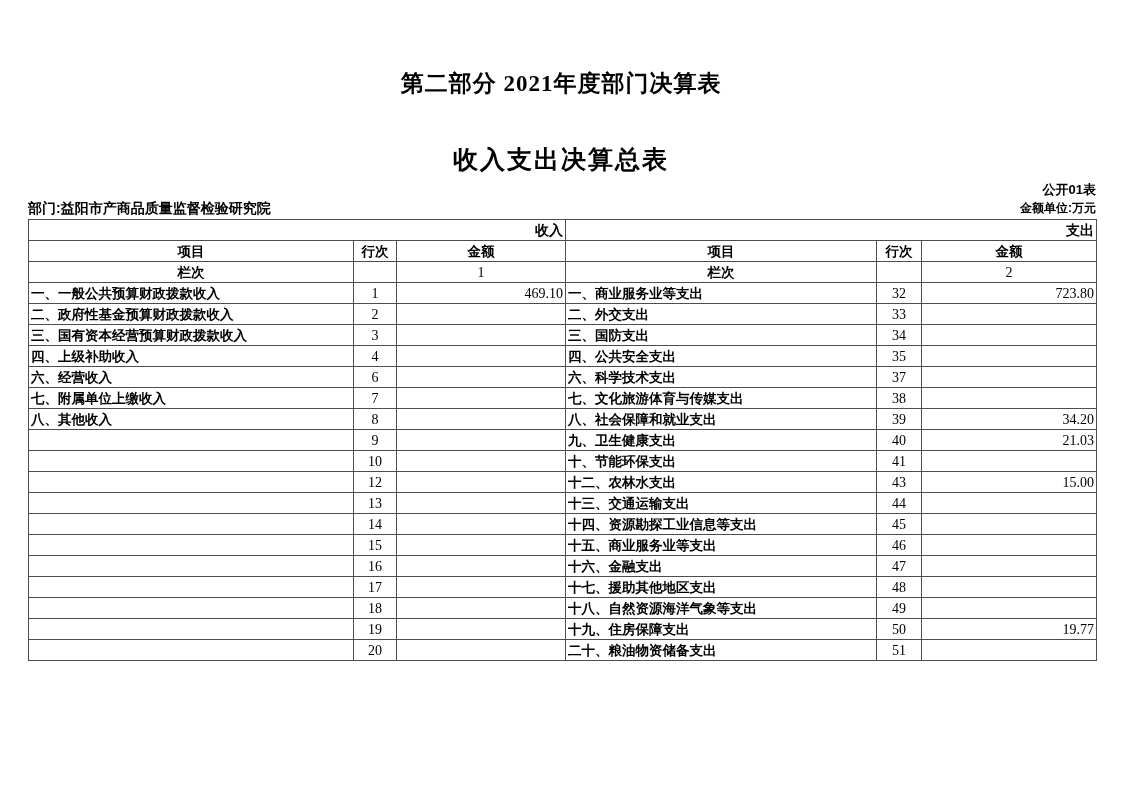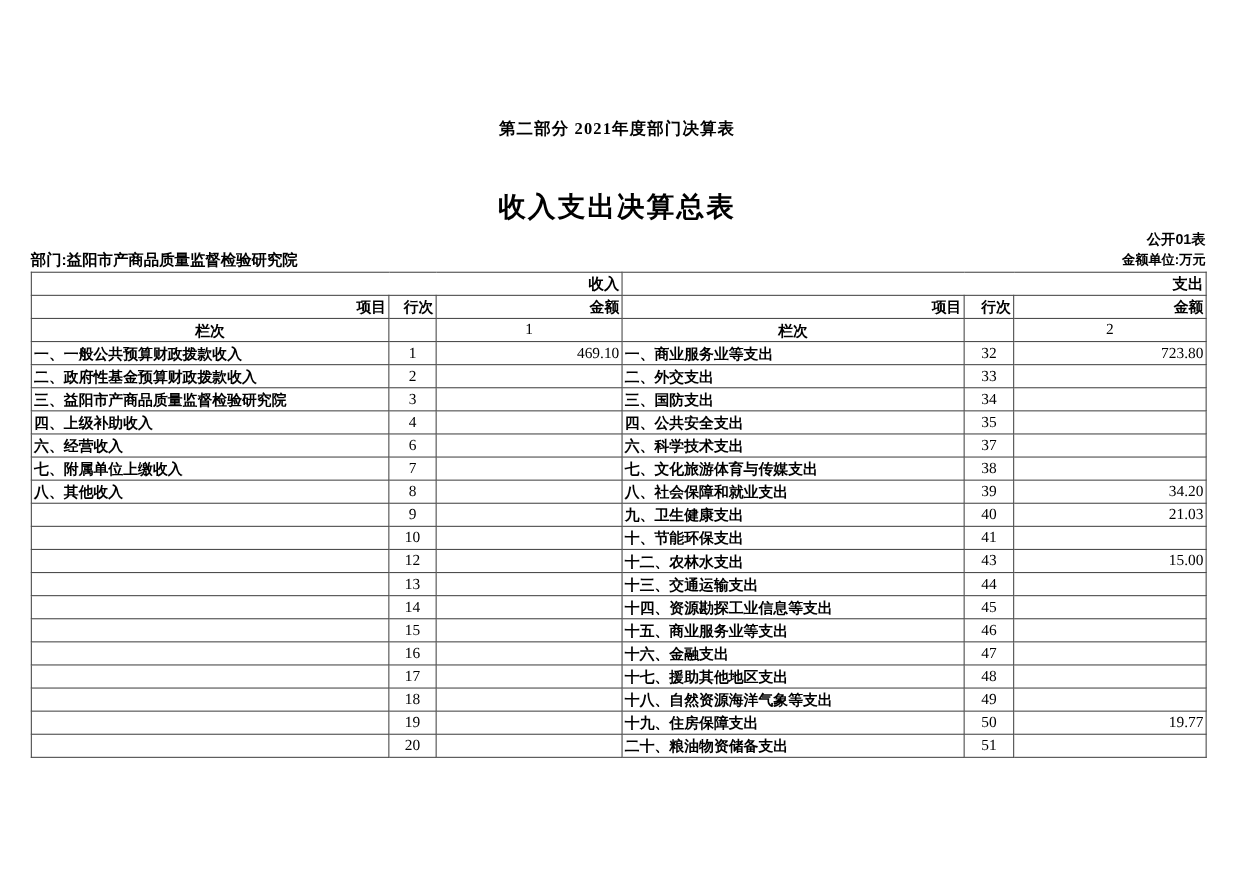--- a/index.html
+++ b/index.html
@@ -6,25 +6,25 @@
   html, body {
     width: 1122px; height: 793px;
     background: #ffffff;
     overflow: hidden;
     font-family: "Liberation Sans", sans-serif;
     color: #000;
   }
   .page { width: 1122px; height: 793px; position: relative; }
 
   .main-title {
-    padding-top: 108px;
-    text-align: center;
-    font-family: "Liberation Serif", "DejaVu Serif", serif;
-    font-weight: 700;
-    font-size: 15px;
+    padding-top: 68px;
+    text-align: center;
+    font-family: "Liberation Serif", "DejaVu Serif", serif;
+    font-weight: 700;
+    font-size: 23px;
     letter-spacing: 1px;
   }
   .sub-title {
     margin-top: 44px;
     text-align: center;
     font-family: "Liberation Sans", sans-serif;
     font-weight: 700;
     font-size: 25px;
     letter-spacing: 2px;
   }
@@ -61,21 +61,21 @@
     white-space: nowrap;
   }
   th.section-header {
     font-size: 14px;
     font-weight: 700;
     text-align: right;
   }
   th.col-header {
     font-size: 13.5px;
     font-weight: 700;
-    text-align: right;
+    text-align: center;
   }
   td.lancie {
     font-size: 13.5px;
     font-weight: 700;
     text-align: center;
   }
   td.col-index {
     font-family: "Liberation Serif", "DejaVu Serif", serif;
     font-size: 14px;
     text-align: center;
@@ -155,21 +155,21 @@
         </tr>
         <tr>
           <td class="item">二、政府性基金预算财政拨款收入</td>
           <td class="rowno">2</td>
           <td class="amount"></td>
           <td class="item">二、外交支出</td>
           <td class="rowno">33</td>
           <td class="amount"></td>
         </tr>
         <tr>
-          <td class="item">三、益阳市产商品质量监督检验研究院</td>
+          <td class="item">三、国有资本经营预算财政拨款收入</td>
           <td class="rowno">3</td>
           <td class="amount"></td>
           <td class="item">三、国防支出</td>
           <td class="rowno">34</td>
           <td class="amount"></td>
         </tr>
         <tr>
           <td class="item">四、上级补助收入</td>
           <td class="rowno">4</td>
           <td class="amount"></td>

